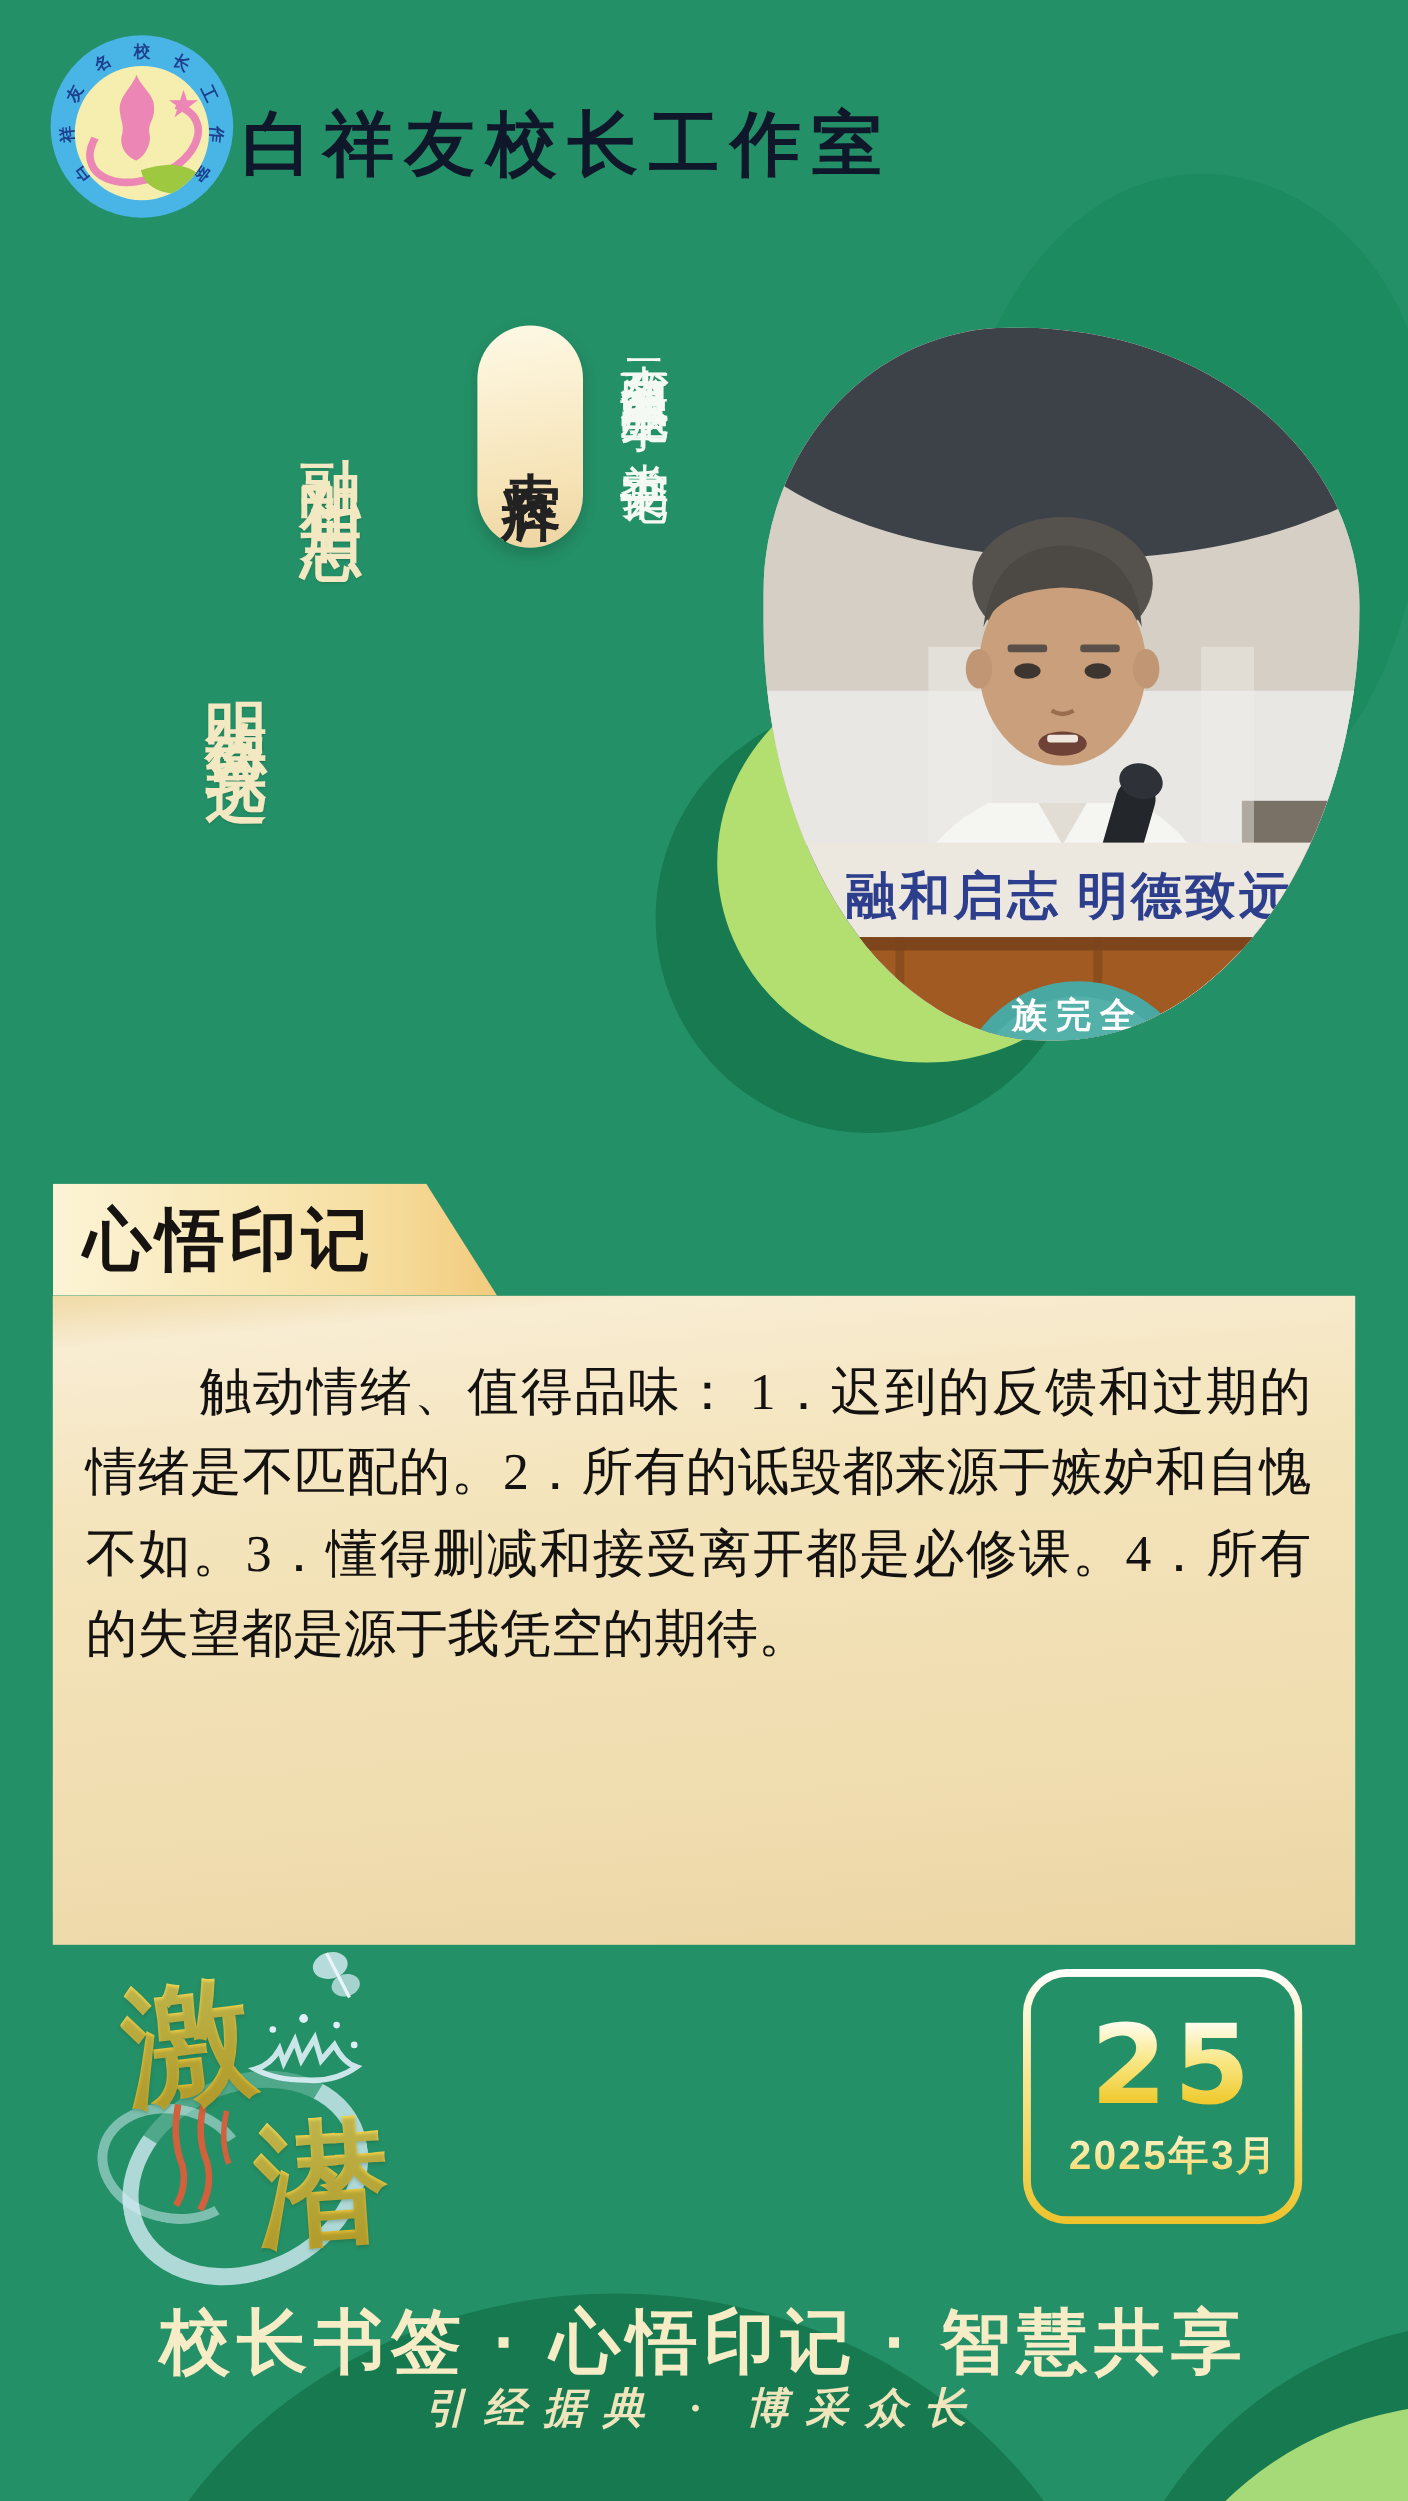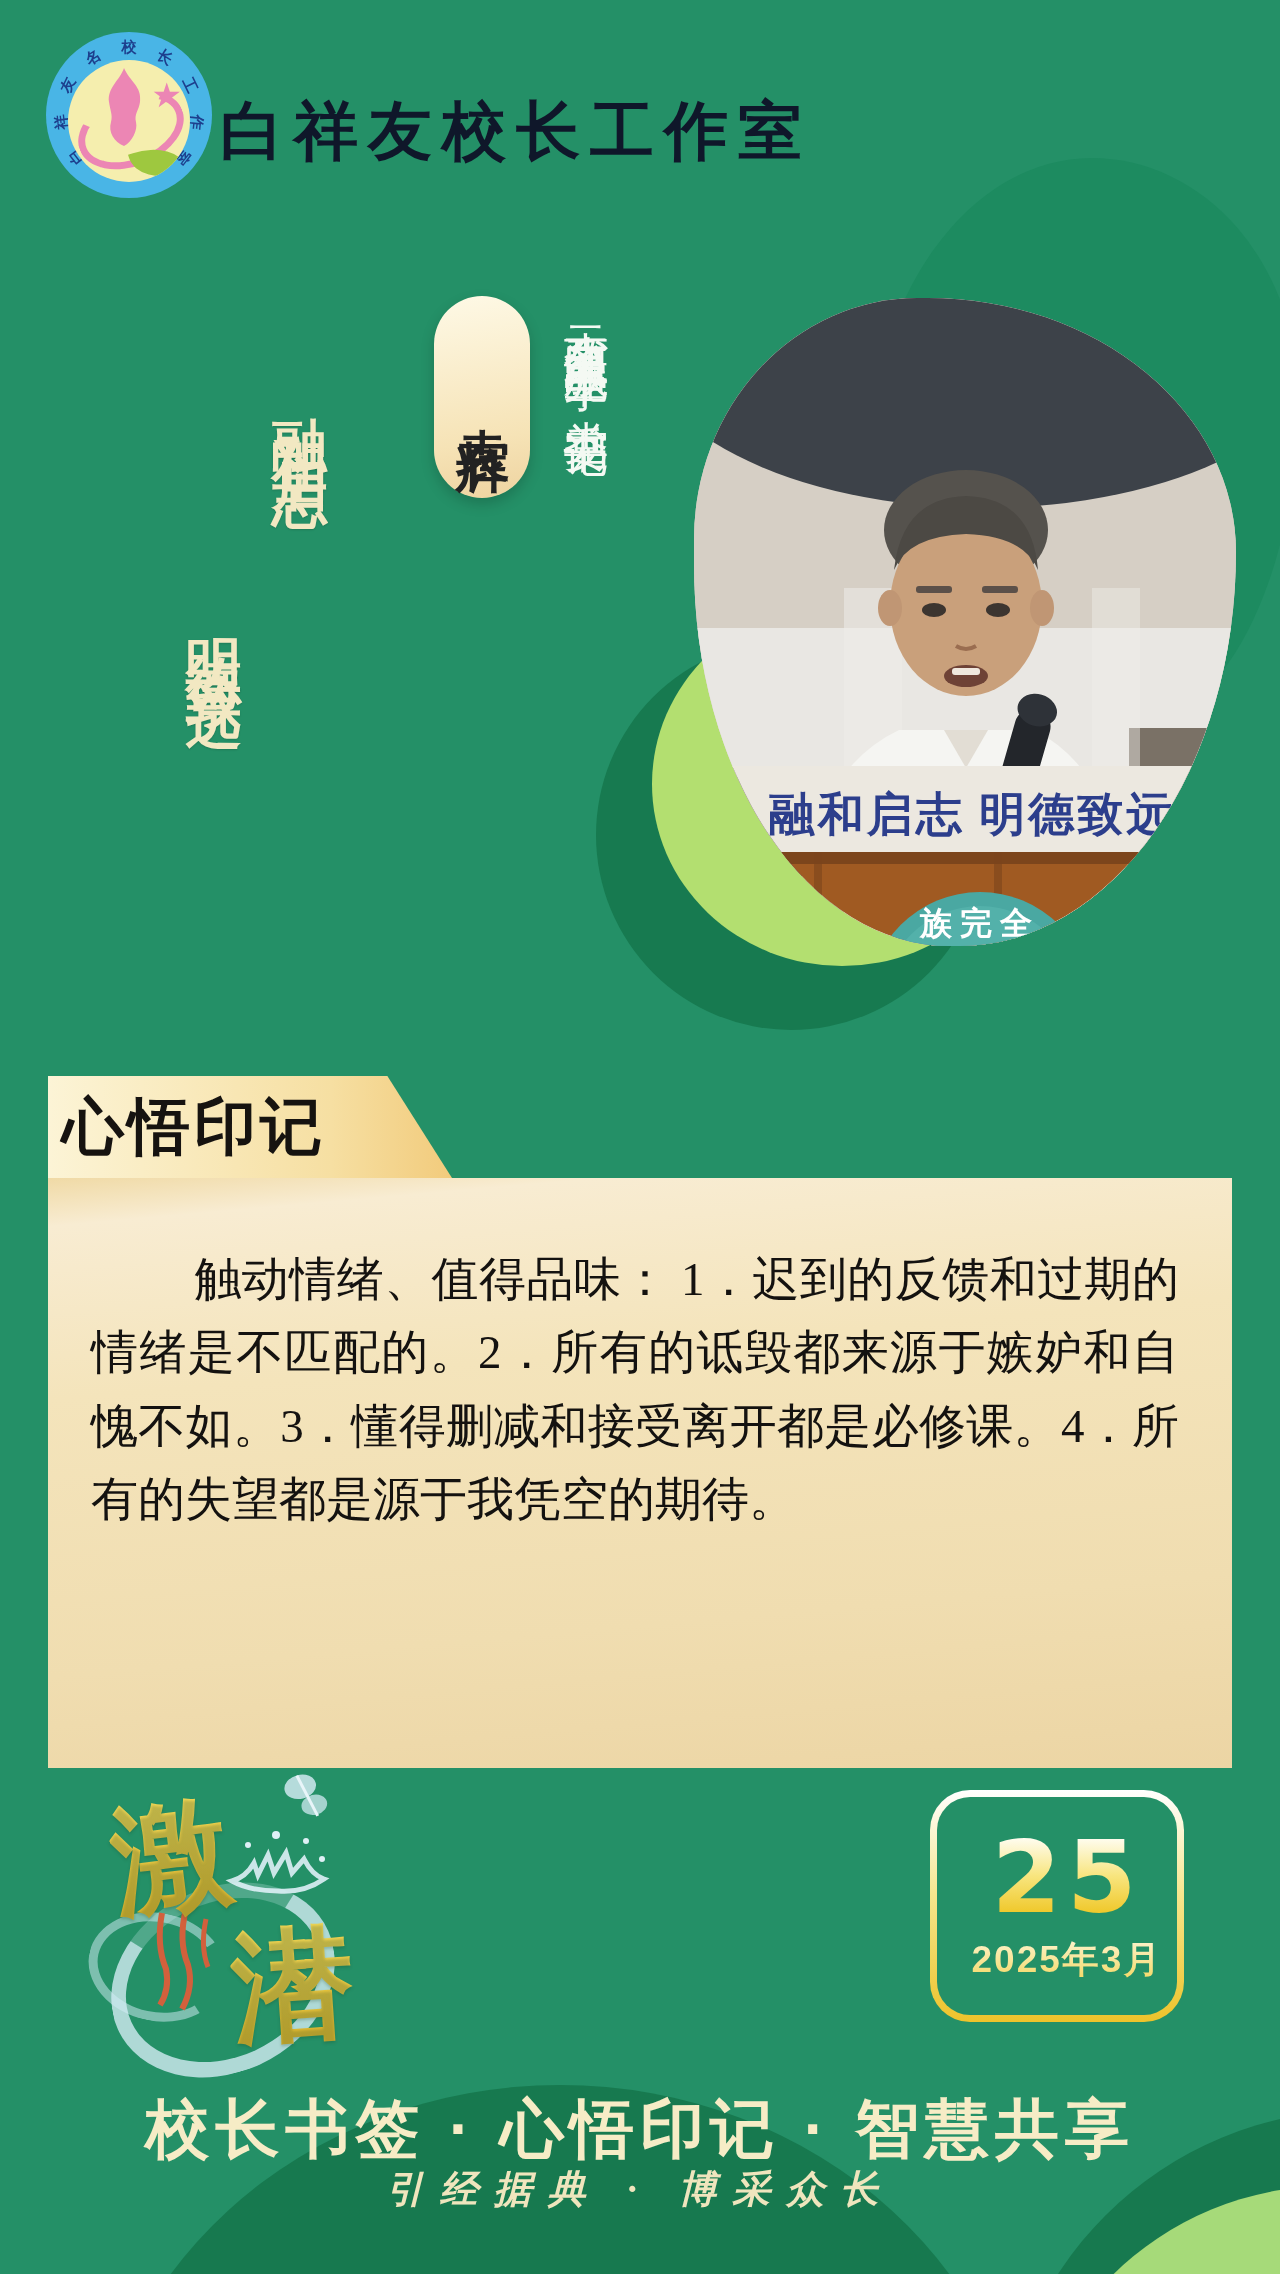--- a/index.html
+++ b/index.html
@@ -43,24 +43,24 @@
         background:#177a50;z-index:1;}
   .blob-crescent{position:absolute;left:652px;top:602px;width:380px;height:364px;border-radius:50%;
         background:#b3df70;z-index:2;}
   .photo-blob{position:absolute;left:694px;top:298px;width:542px;height:648px;overflow:hidden;
         border-radius:42% 58% 52% 48% / 38% 40% 62% 60%;background:#d6cfc5;z-index:3;}
   
   .section-tab{position:absolute;left:48px;top:1076px;width:404px;height:102px;z-index:5;
         background:linear-gradient(90deg,#fcf4d6 0%,#f6dfa2 70%,#f2cb7c 100%);
         clip-path:polygon(0 0,84% 0,100% 100%,0 100%);
         display:flex;align-items:center;}
-  .section-tab span{margin-left:14px;font-size:62px;font-weight:700;color:#161310;letter-spacing:4px;}
+  .section-tab span{margin-left:28px;font-size:62px;font-weight:700;color:#161310;letter-spacing:4px;}
   .quote-panel{position:absolute;left:48px;top:1178px;width:1184px;height:590px;z-index:5;
         background:linear-gradient(175deg,#f0daa6 0%,#f8ecd2 7%,#f4e4bb 32%,#f0ddb0 72%,#ecd5a4 100%);}
-  .quote-text{margin:13px;padding:52px 40px 0 30px;font-size:47px;line-height:1.56;color:#141210;
+  .quote-text{margin:0;padding:52px 40px 0 30px;font-size:47px;line-height:1.56;color:#141210;
         text-indent:2.2em;text-align:justify;
         font-family:"Liberation Serif","DejaVu Serif",serif;}
   
   .artwork{position:absolute;left:50px;top:1763px;width:330px;height:300px;z-index:2;}
   .art-char{position:absolute;font-family:"Liberation Serif","DejaVu Serif",serif;font-weight:800;
         background:linear-gradient(180deg,#f3d855 15%,#e2b92f 80%);
         -webkit-background-clip:text;background-clip:text;color:transparent;
         text-shadow:0 2px 3px rgba(30,70,40,.25);}
   .art-char-top{left:62px;top:14px;font-size:120px;transform:rotate(-7deg);}
   .art-char-bottom{left:182px;top:142px;font-size:122px;transform:rotate(-4deg);}

